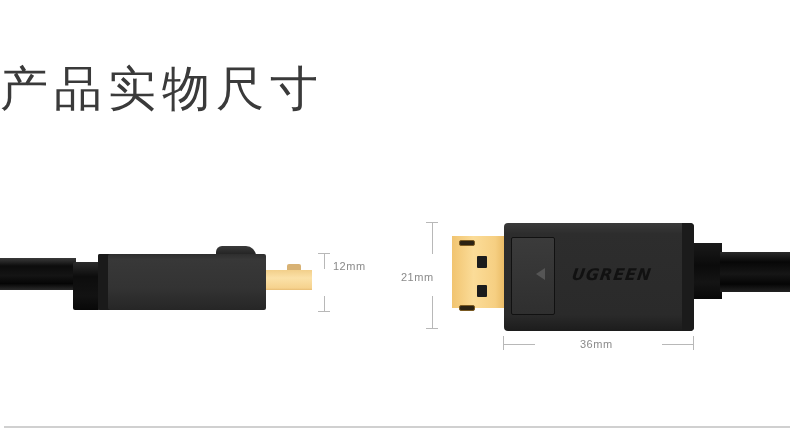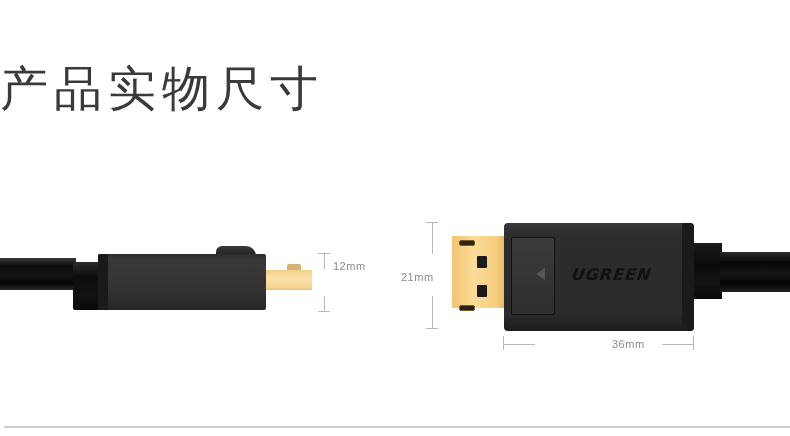--- a/index.html
+++ b/index.html
@@ -87,18 +87,18 @@
   <div class="abs latch-r"></div>
   <div class="abs arrow-r"></div>
   <div class="abs brand">UGREEN</div>
   <div class="abs strain-r"></div>
   <div class="abs cable-r"></div>
 </div>
 
 <div>
   <div class="abs line-v" style="left:503px; top:336px; height:14px;"></div>
   <div class="abs line-h" style="left:503px; top:344px; width:32px;"></div>
-  <div class="abs dim-label" style="left:580px; top:338px;margin-left:32px;">36mm</div>
+  <div class="abs dim-label" style="left:580px; top:338px;">36mm</div>
   <div class="abs line-h" style="left:662px; top:344px; width:32px;"></div>
   <div class="abs line-v" style="left:693px; top:336px; height:14px;"></div>
 </div>
 
 <div class="abs bottom-rule"></div>
 
 </body></html>

